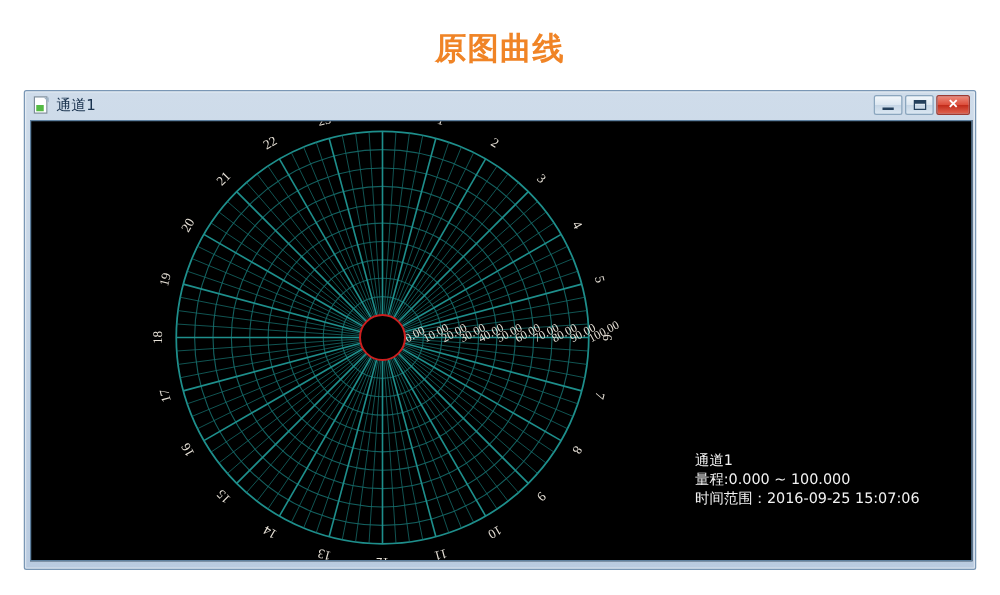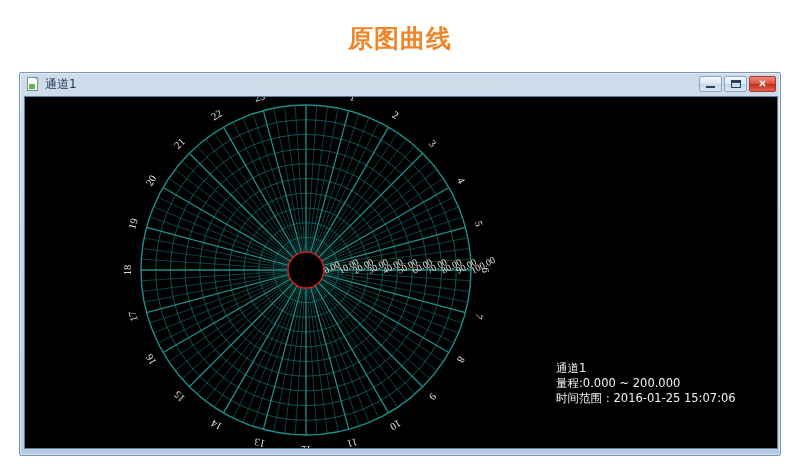--- a/index.html
+++ b/index.html
@@ -350,19 +350,19 @@
           <text x="389.2" y="177" fill="#e8e2d8" font-size="9.5" font-family="&quot;Liberation Serif&quot;, serif" text-anchor="start" transform="rotate(-28,389.2,177)">60.00</text>
           <text x="403.9" y="177" fill="#e8e2d8" font-size="9.5" font-family="&quot;Liberation Serif&quot;, serif" text-anchor="start" transform="rotate(-28,403.9,177)">70.00</text>
           <text x="418.6" y="177" fill="#e8e2d8" font-size="9.5" font-family="&quot;Liberation Serif&quot;, serif" text-anchor="start" transform="rotate(-28,418.6,177)">80.00</text>
           <text x="433.3" y="177" fill="#e8e2d8" font-size="9.5" font-family="&quot;Liberation Serif&quot;, serif" text-anchor="start" transform="rotate(-28,433.3,177)">90.00</text>
           <text x="448" y="177" fill="#e8e2d8" font-size="9.5" font-family="&quot;Liberation Serif&quot;, serif" text-anchor="start" transform="rotate(-28,448,177)">100.00</text>
           <circle cx="281" cy="173" r="18" fill="#000000" stroke="#cc1f1f" stroke-width="1.6"></circle>
         </svg>
 
       <div class="info-block">
         <span class="line">通道1</span>
-        <span class="line">量程:0.000 ~ 200.000</span>
-        <span class="line">时间范围：2016-01-25 15:07:06</span>
+        <span class="line">量程:0.000 ~ 100.000</span>
+        <span class="line">时间范围：2016-09-25 15:07:06</span>
       </div>
     </div>
 
   </div>
 </div>
 
 </body></html>

